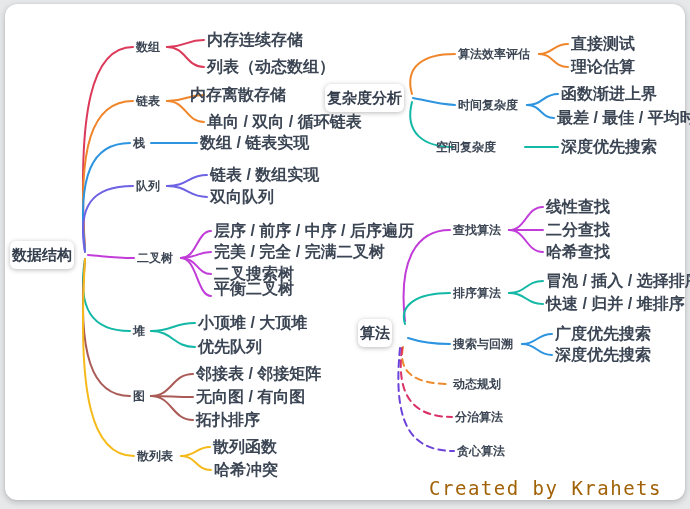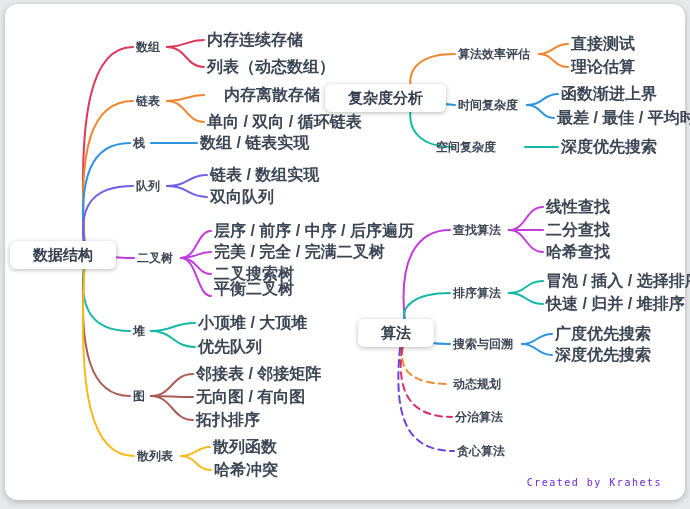--- a/index.html
+++ b/index.html
@@ -18,28 +18,28 @@
   svg.links { position:absolute; left:0; top:0; pointer-events:none; }
   svg.links g { fill:none; stroke-width:2; stroke-linecap:round; }
   svg.links g.dashed path { stroke-dasharray:7 5; }
   .node {
     position:absolute; transform:translateY(-50%);
     white-space:nowrap; color:#3b4553; line-height:1.2; cursor:pointer;
   }
   .branch { font-size:12px; font-weight:700; }
   .leaf   { font-size:16px; font-weight:700; }
   .root {
-    background:#fff; border-radius:6px; padding:5px 23px;
+    background:#fff; border-radius:6px; padding:5px 2px;
     font-size:15px; font-weight:700; color:#333d4c;
     box-shadow:0 1px 5px rgba(0,0,0,.28);
   }
   .watermark {
     position:absolute; right:28px; top:477px;
     font-family:"DejaVu Sans Mono","Liberation Mono",monospace;
-    font-size:10px; letter-spacing:1.5px; color:#6d28d9;
+    font-size:19px; letter-spacing:1.5px; color:#a16207;
   }
 </style>
 </head>
 <body>
 
 <div class="canvas"></div>
 
 <svg class="links" width="690" height="509" viewBox="0 0 690 509">
 
   <g stroke="#dc3a5a">
@@ -127,21 +127,21 @@
   </g>
 </svg>
 
 <span class="node root" style="left:10px;top:255px">数据结构</span>
 
 <span class="node branch" style="left:136px;top:47px">数组</span>
 <span class="node leaf" style="left:207px;top:40px">内存连续存储</span>
 <span class="node leaf" style="left:207px;top:67px">列表（动态数组）</span>
 
 <span class="node branch" style="left:136px;top:101px">链表</span>
-<span class="node leaf" style="left:224px;top:95px">内存离散存储</span>
+<span class="node leaf" style="left:190px;top:95px">内存离散存储</span>
 <span class="node leaf" style="left:207px;top:122px">单向 / 双向 / 循环链表</span>
 
 <span class="node branch" style="left:133px;top:143px">栈</span>
 <span class="node leaf" style="left:200px;top:143px">数组 / 链表实现</span>
 
 <span class="node branch" style="left:136px;top:186px">队列</span>
 <span class="node leaf" style="left:210px;top:175px">链表 / 数组实现</span>
 <span class="node leaf" style="left:210px;top:197px">双向队列</span>
 
 <span class="node branch" style="left:137px;top:258px">二叉树</span>

